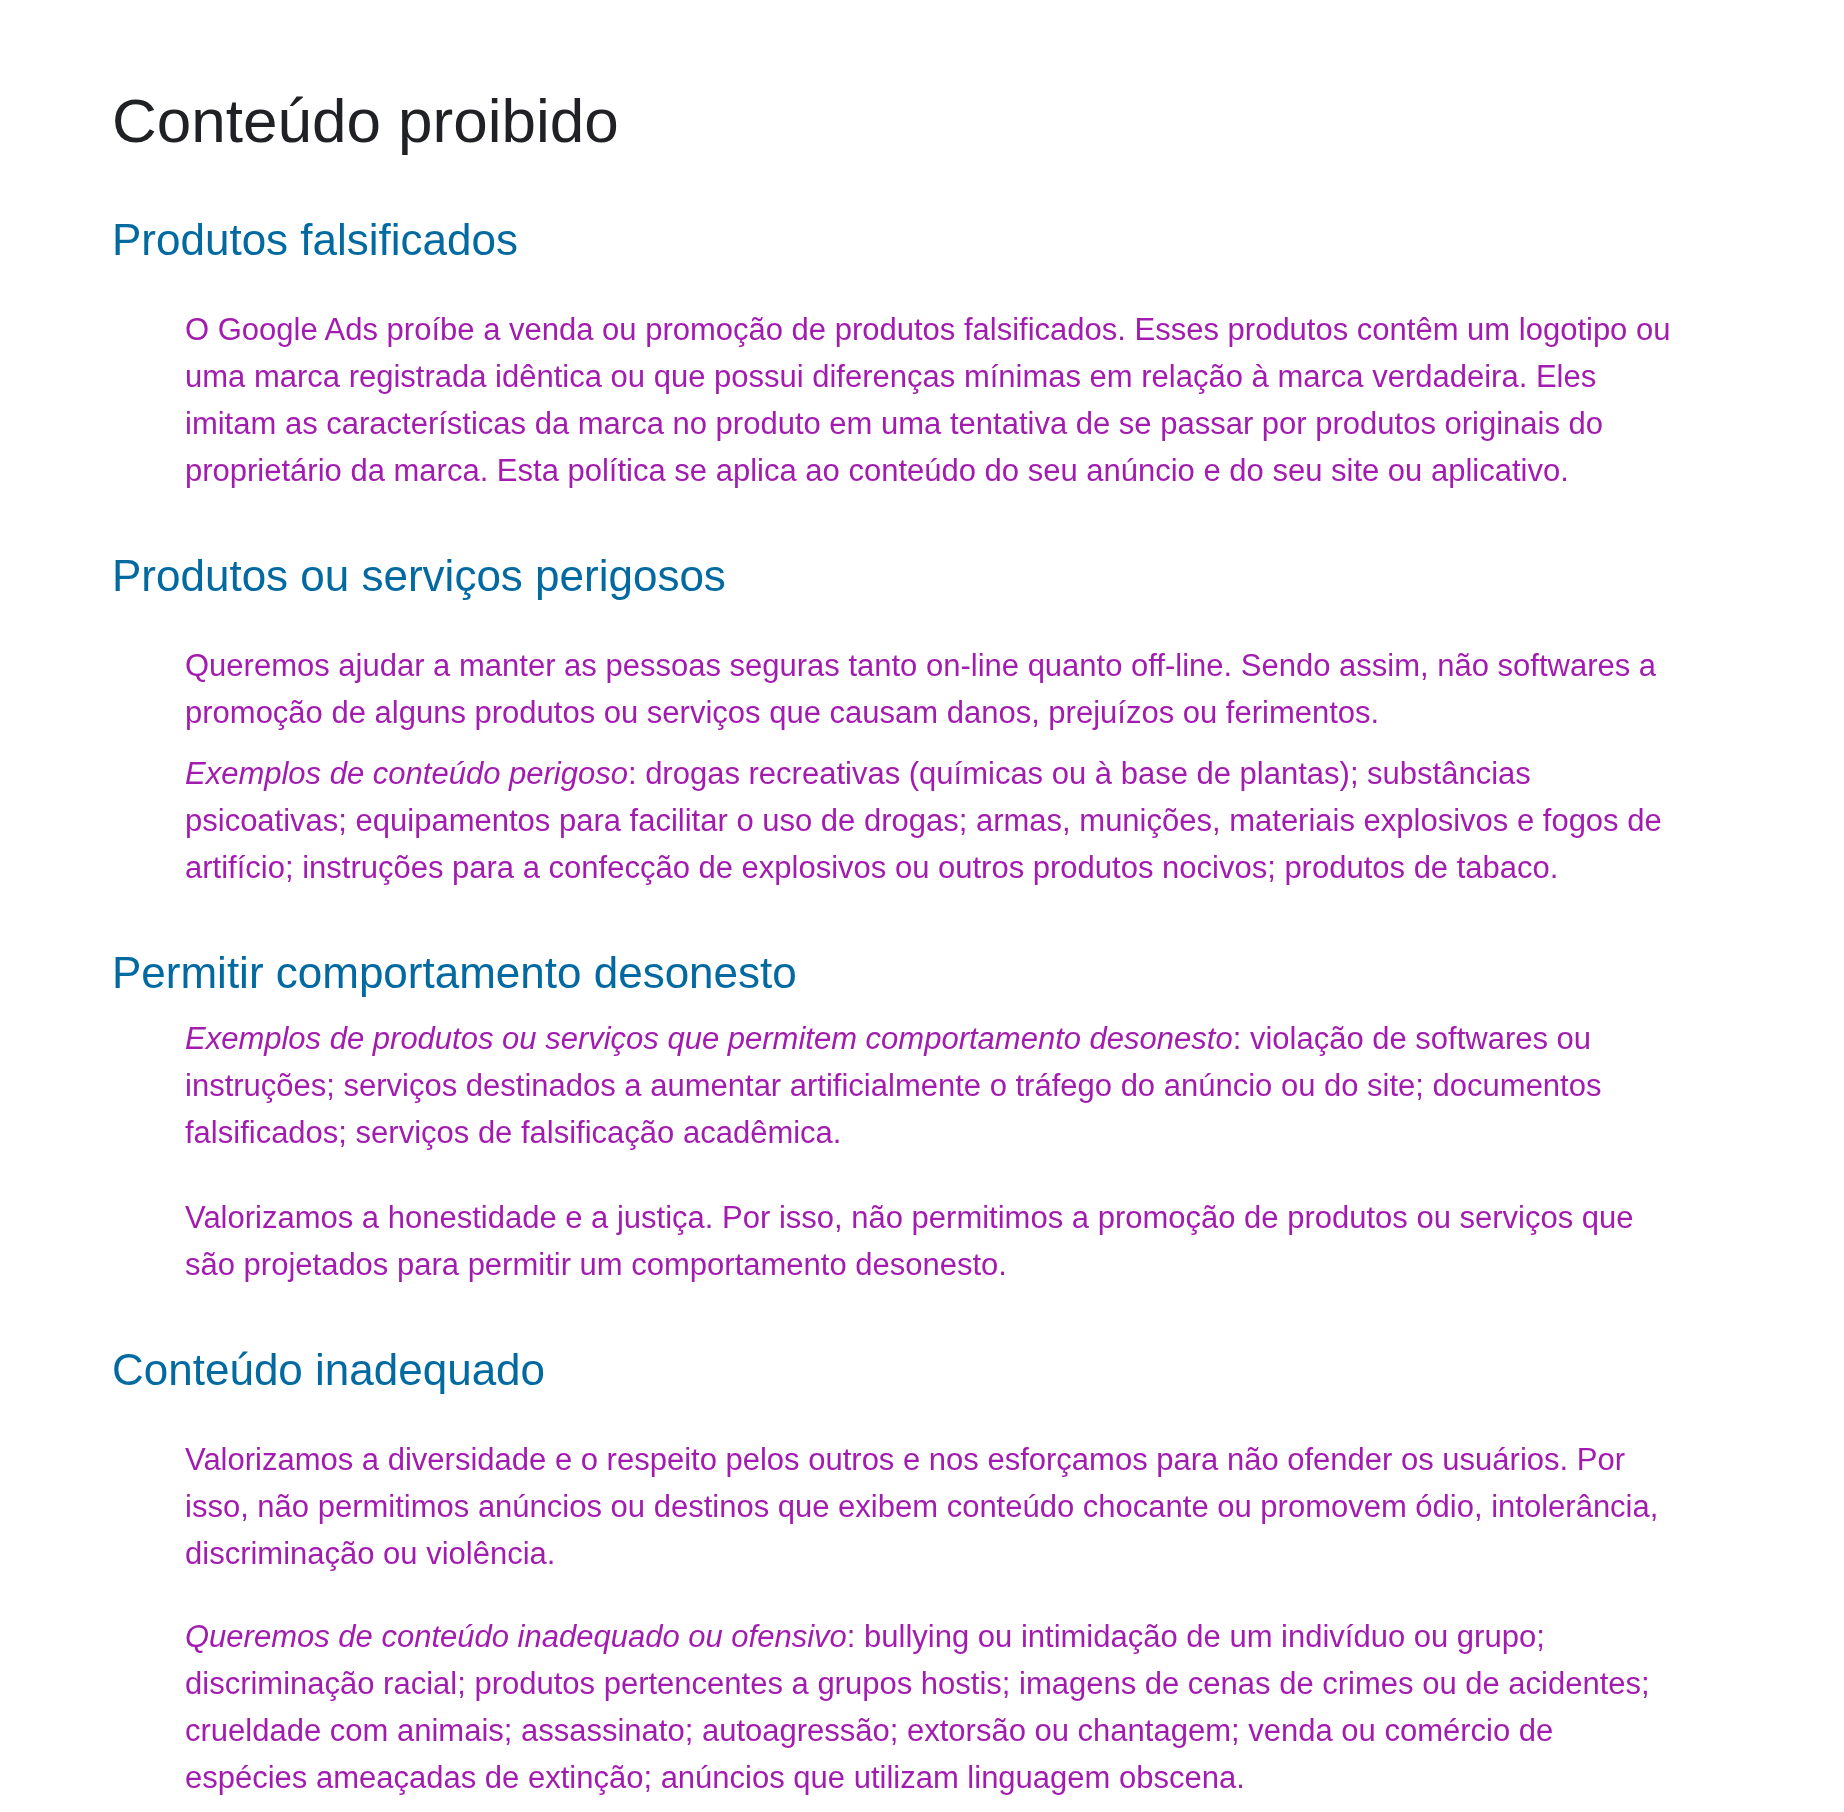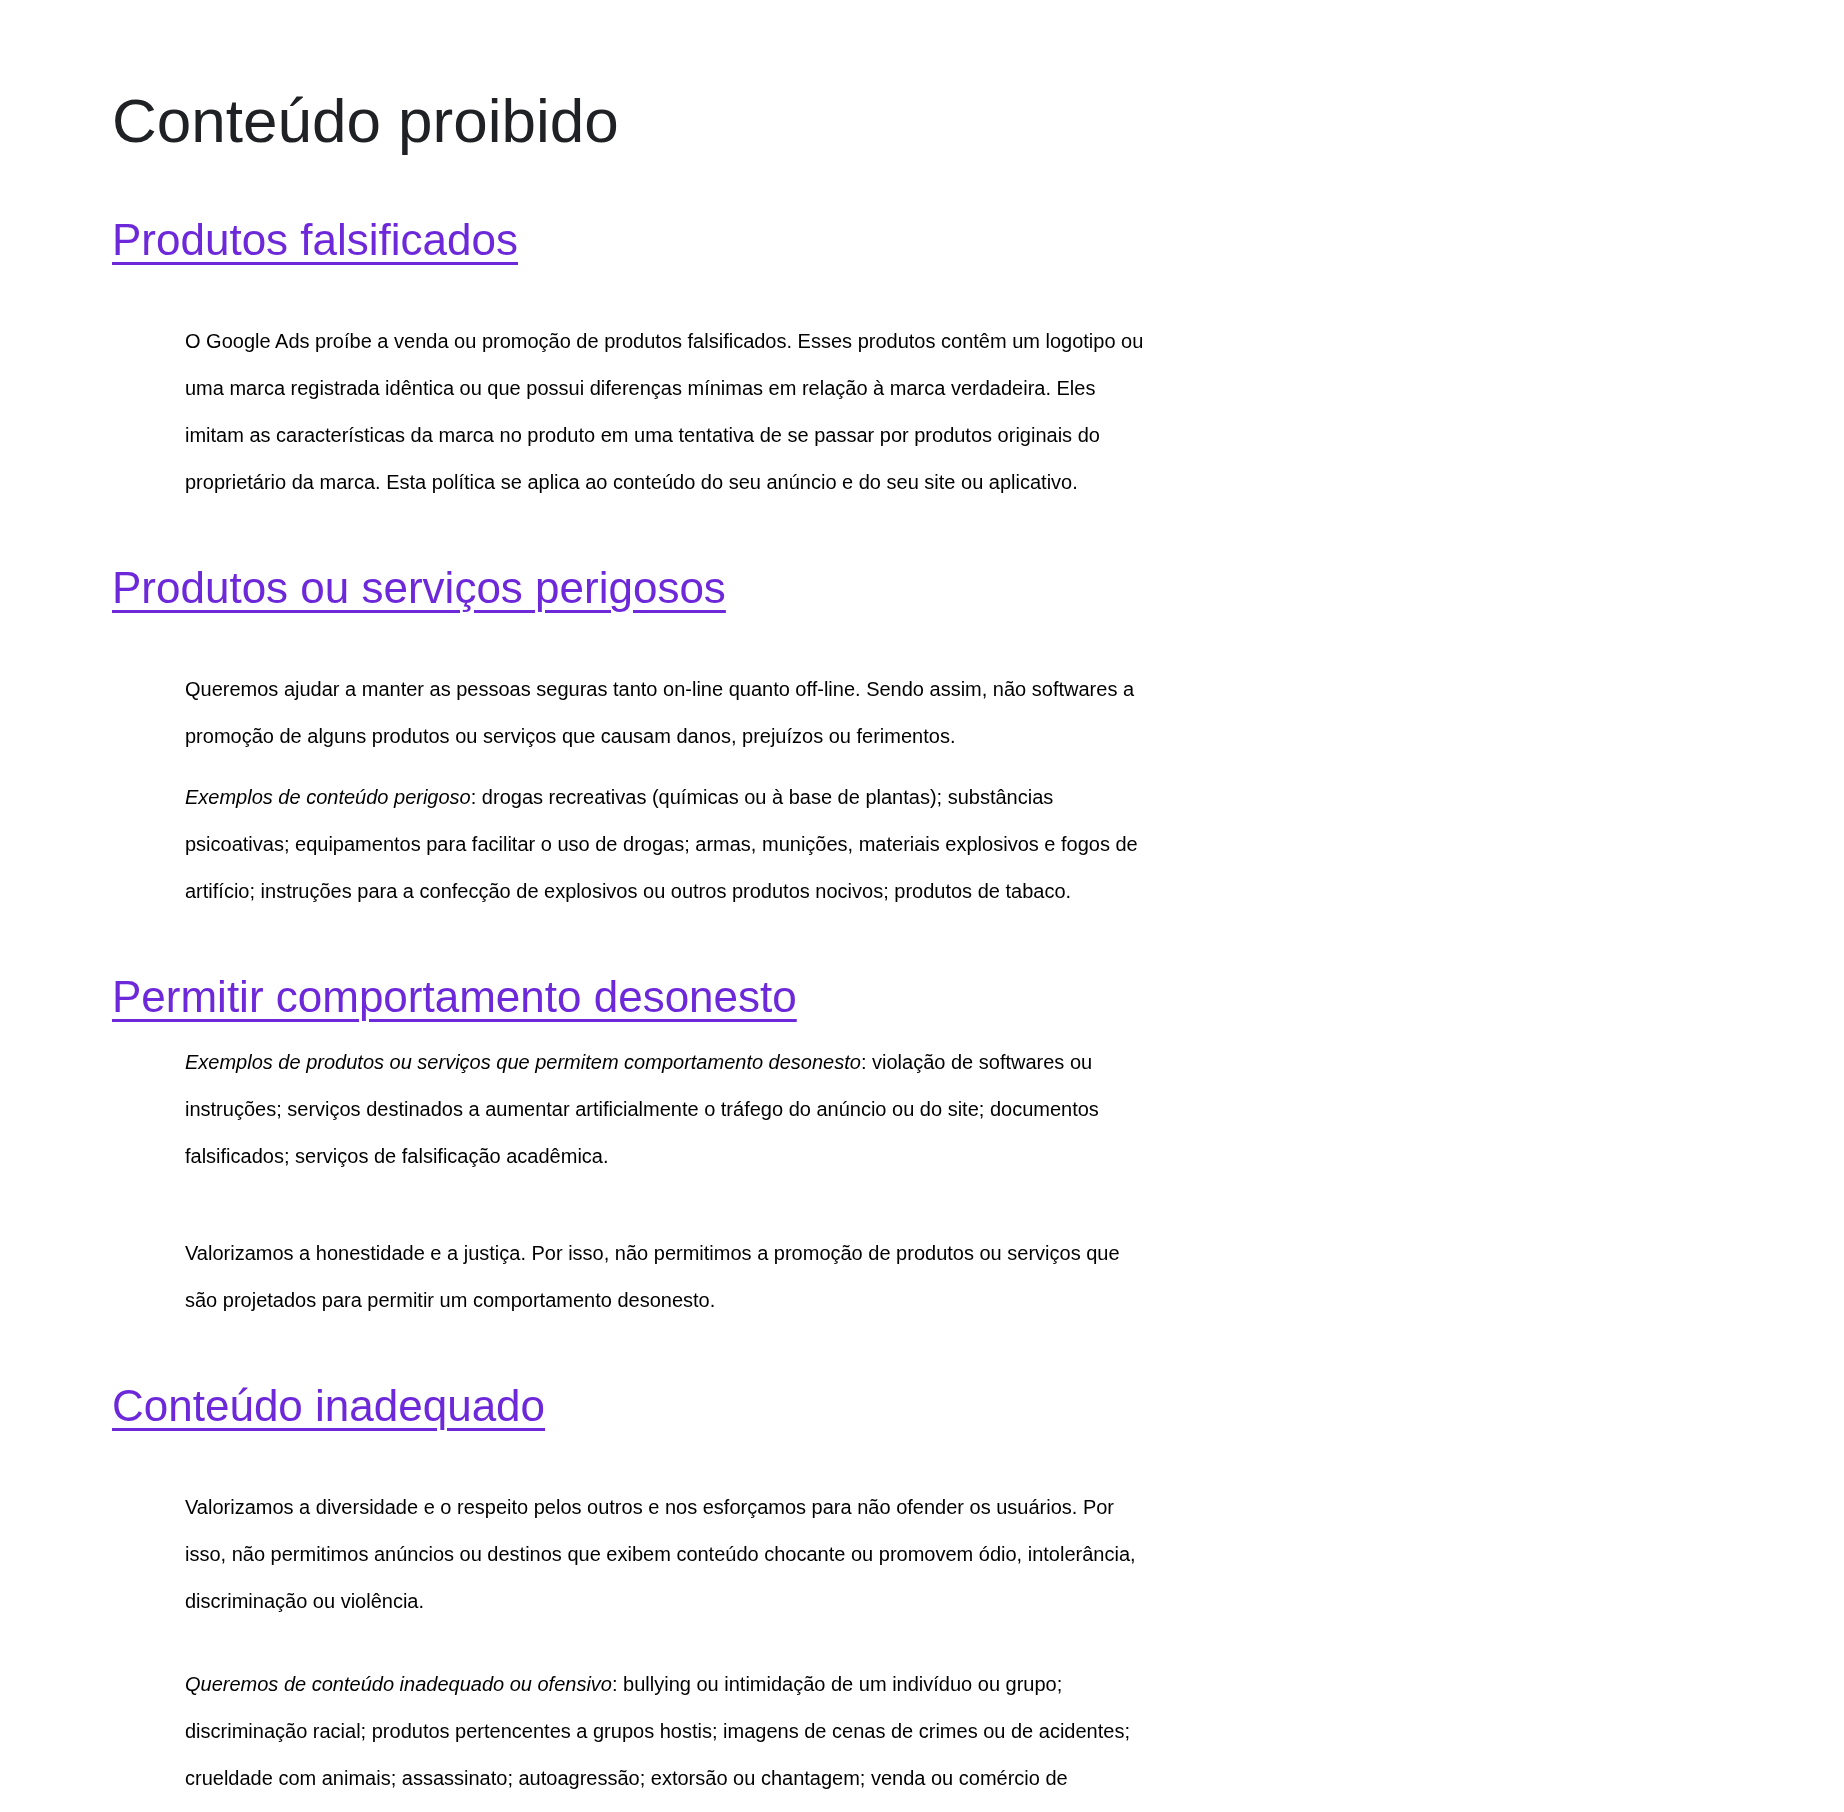--- a/index.html
+++ b/index.html
@@ -28,33 +28,32 @@
   .section-heading {
     margin: 54px 0 0 0;
     font-size: 44px;
     line-height: 56px;
     font-weight: 500;
   }
   .section-heading.first {
     margin-top: 60px;
   }
   .section-link {
-    color: #6d28d9;
-    text-decoration: underline;
+    color: #0369a1;
     text-decoration-thickness: 3px;
     text-underline-offset: 7px;
     cursor: pointer;
   }
   p.body-para {
-    margin: 50px 0 0 0;
+    margin: 38px 0 0 0;
     padding-left: 73px;
-    font-size: 20px;
+    font-size: 31px;
     line-height: 47px;
     white-space: pre-line;
-    color: #000000;
+    color: #a21caf;
   }
   p.body-para.follow {
     margin-top: 14px;
   }
   p.body-para.spaced {
     margin-top: 36px;
   }
   .lead-italic {
     font-style: italic;
   }

